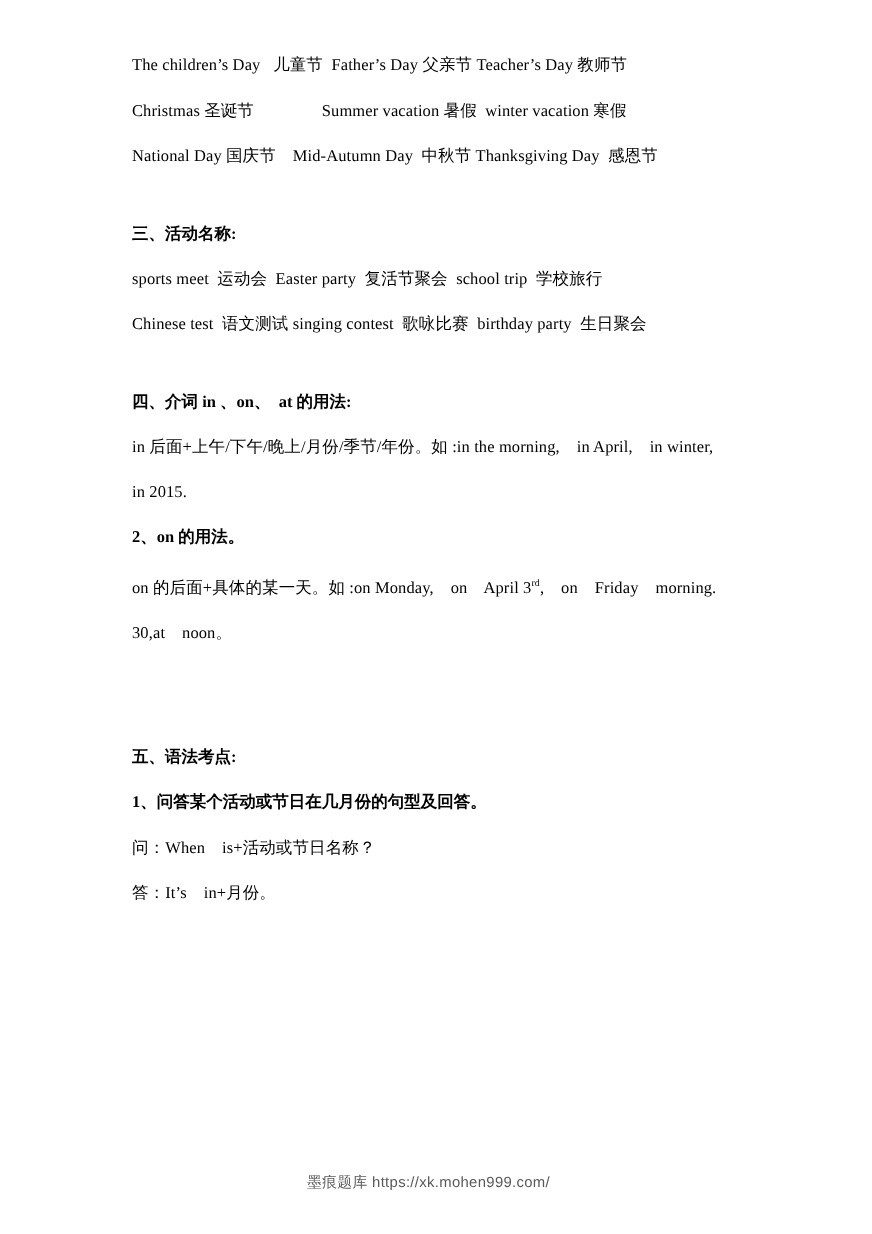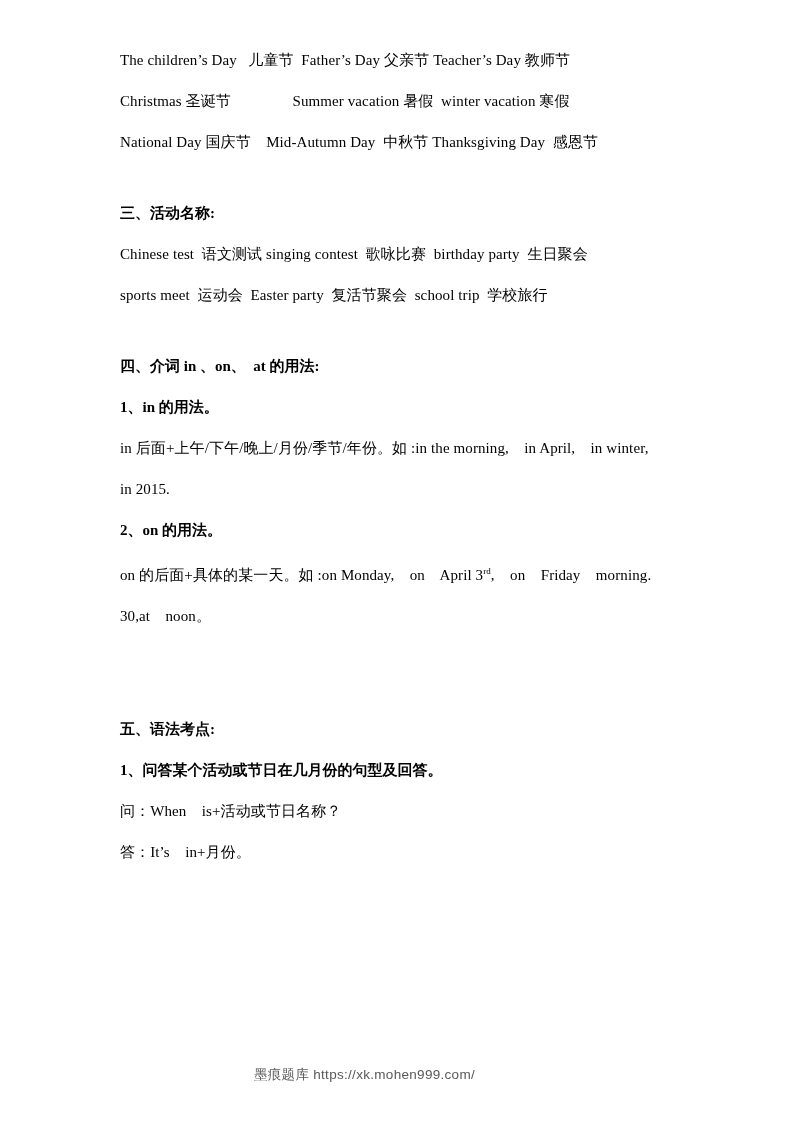--- a/index.html
+++ b/index.html
@@ -46,41 +46,41 @@
   .footer {
     position: absolute;
     left: 0;
     bottom: 38px;
     width: 729px;
     text-align: center;
     font-size: 13.5px;
     color: #595959;
     font-family: "Liberation Sans", sans-serif;
     letter-spacing: 0.3px;
+    padding-left: 25px;
   }
 </style>
 </head>
 <body>
 
 <div class="page">
 
   <div class="line">The children’s Day   儿童节  Father’s Day 父亲节 Teacher’s Day 教师节</div>
   <div class="line">Christmas 圣诞节                Summer vacation 暑假  winter vacation 寒假</div>
   <div class="line">National Day 国庆节    Mid-Autumn Day  中秋节 Thanksgiving Day  感恩节</div>
 
   <div class="gap-md"></div>
 
   <div class="heading">三、活动名称:</div>
+  <div class="line">sports meet  运动会  Easter party  复活节聚会  school trip  学校旅行</div>
   <div class="line">Chinese test  语文测试 singing contest  歌咏比赛  birthday party  生日聚会</div>
-  <div class="line">sports meet  运动会  Easter party  复活节聚会  school trip  学校旅行</div>
 
   <div class="gap-md"></div>
 
   <div class="heading">四、介词 in 、on、  at 的用法:</div>
-  <div class="heading">1、in 的用法。</div>
   <div class="line">in 后面+上午/下午/晚上/月份/季节/年份。如 :in the morning,    in April,    in winter,</div>
   <div class="line">in 2015.</div>
 
   <div class="heading">2、on 的用法。</div>
   <div class="line"><span>on 的后面+具体的某一天。如 :on Monday,    on    April 3</span><sup>rd</sup><span>,    on    Friday    morning.</span></div>
 
   <div class="line">30,at    noon。</div>
 
   <div class="gap-xl"></div>
 

